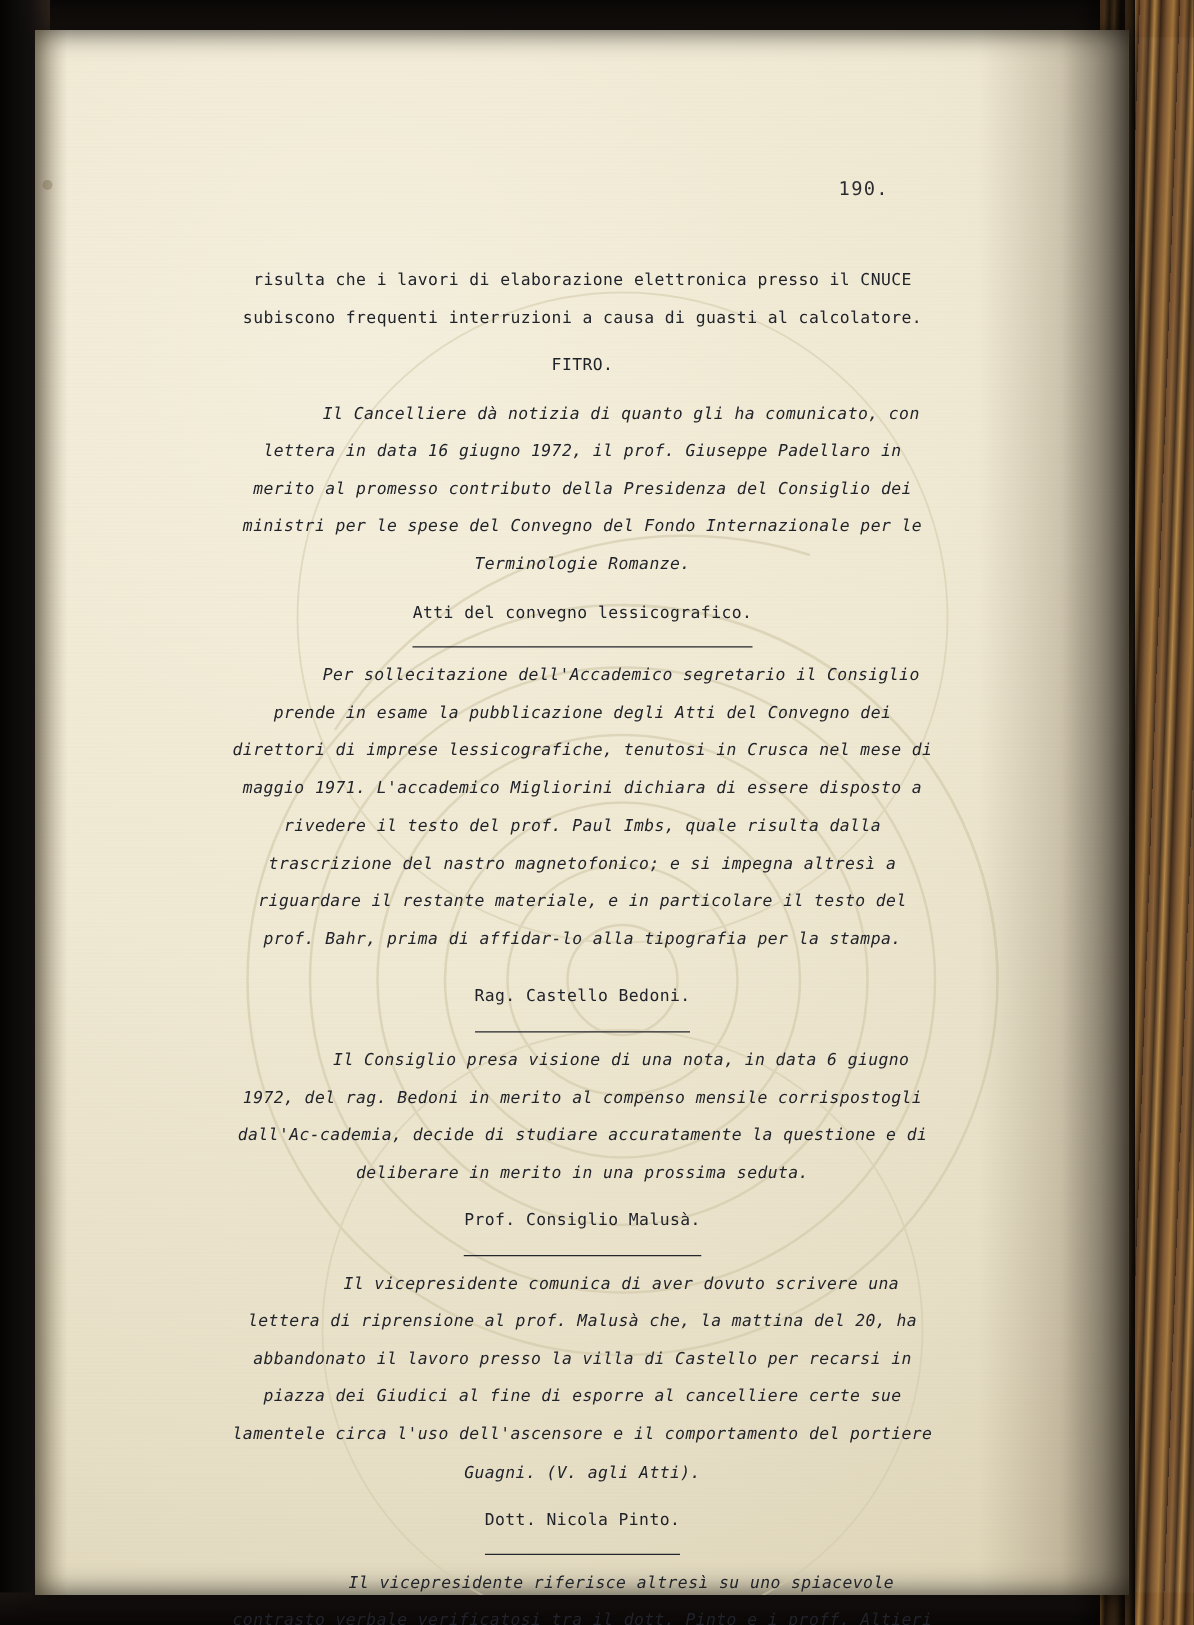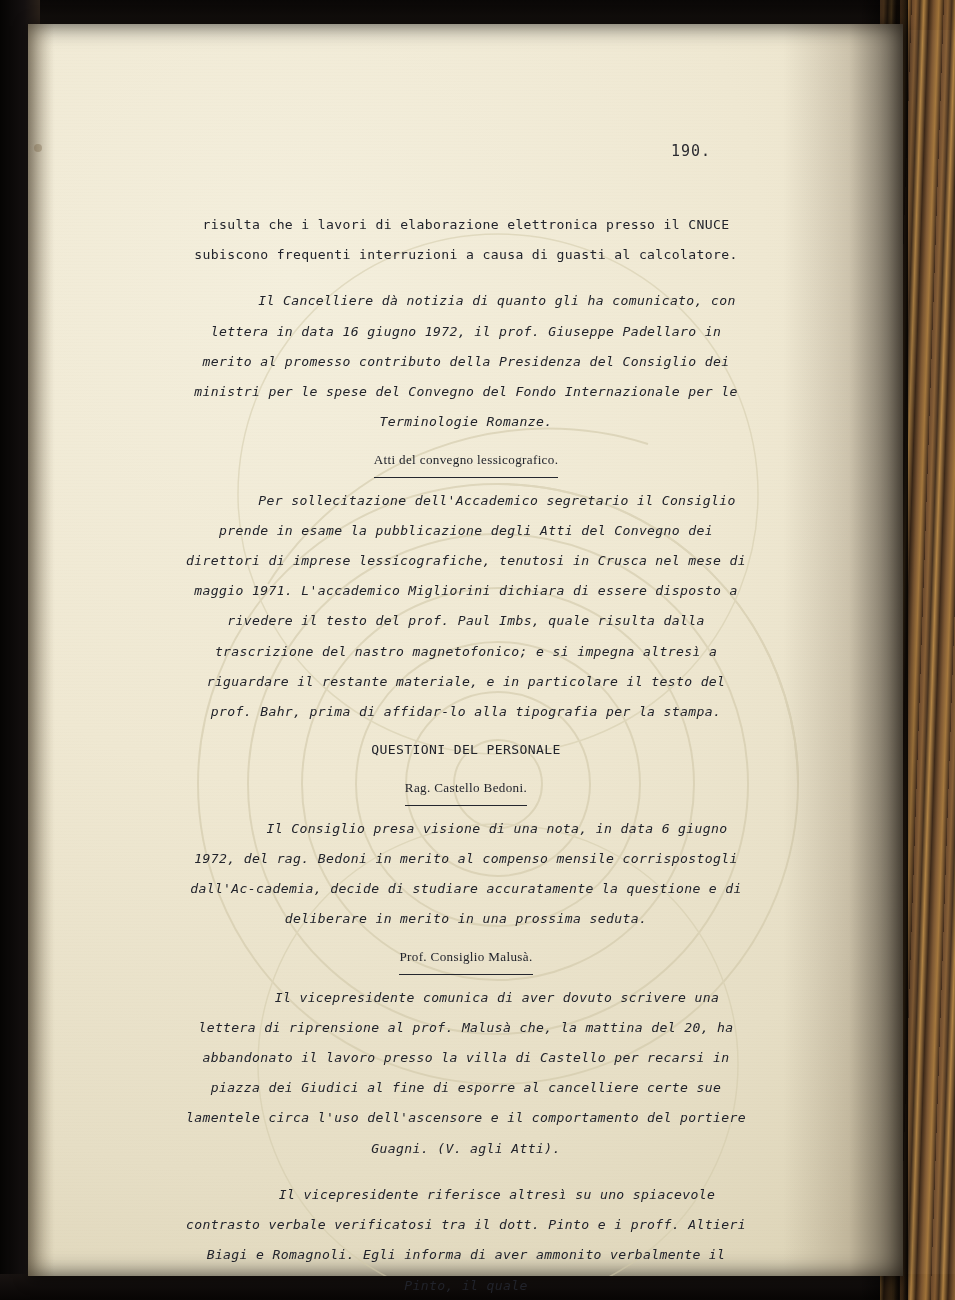--- a/index.html
+++ b/index.html
@@ -124,22 +124,21 @@
   }
   .body-text p {
     margin: 0 0 0 0;
     text-align: center;
   }
   .para-gap { height: 8px; }
   .indent-1 { text-indent: 62px; font-style: italic; }
   .underline-head {
     display: inline-block;
     border-bottom: 1px solid #24262e;
-    padding-bottom: 1px;
-    font-family: Liberation Serif, serif;
+    padding-bottom: 11px;
   }
 
   
   .grain {
     position: absolute;
     left: 0; top: 0;
     width: 875px; height: 1252px;
     pointer-events: none;
     opacity: 0.22;
     background-image:
@@ -190,46 +189,47 @@
 
     <div class="content">
 
       <div class="folio">190.</div>
 
       <div class="body-text">
 
         <p>risulta che i lavori di elaborazione elettronica presso il CNUCE subiscono frequenti interruzioni a causa di guasti al calcolatore.</p>
         <div class="para-gap"></div>
 
+        <p>FITRO.</p>
         <div class="para-gap"></div>
 
         <p class="indent-1">Il Cancelliere dà notizia di quanto gli ha comunicato, con lettera in data 16 giugno 1972, il prof. Giuseppe Padellaro in merito al promesso contributo della Presidenza del Consiglio dei ministri per le spese del Convegno del Fondo Internazionale per le Terminologie Romanze.</p>
         <div class="para-gap"></div>
 
         <p><span class="underline-head">Atti del convegno lessicografico.</span></p>
         <div class="para-gap"></div>
 
         <p class="indent-1">Per sollecitazione dell'Accademico segretario il Consiglio prende in esame la pubblicazione degli Atti del Convegno dei direttori di imprese lessicografiche, tenutosi in Crusca nel mese di maggio 1971. L'accademico Migliorini dichiara di essere disposto a rivedere il testo del prof. Paul Imbs, quale risulta dalla trascrizione del nastro magnetofonico; e si impegna altresì a riguardare il restante materiale, e in particolare il testo del prof. Bahr, prima di affidar-lo alla tipografia per la stampa.</p>
         <div class="para-gap"></div>
 
-        <p>QUESTIONI DEL PERSONALE</p>
         <div class="para-gap"></div>
 
         <p><span class="underline-head">Rag. Castello Bedoni.</span></p>
         <div class="para-gap"></div>
 
         <p class="indent-1">Il Consiglio presa visione di una nota, in data 6 giugno 1972, del rag. Bedoni in merito al compenso mensile corrispostogli dall'Ac-cademia, decide di studiare accuratamente la questione e di deliberare in merito in una prossima seduta.</p>
         <div class="para-gap"></div>
 
         <p><span class="underline-head">Prof. Consiglio Malusà.</span></p>
         <div class="para-gap"></div>
 
         <p class="indent-1">Il vicepresidente comunica di aver dovuto scrivere una lettera di riprensione al prof. Malusà che, la mattina del 20, ha abbandonato il lavoro presso la villa di Castello per recarsi in piazza dei Giudici al fine di esporre al cancelliere certe sue lamentele circa l'uso dell'ascensore e il comportamento del portiere Guagni. (V. agli Atti).</p>
         <div class="para-gap"></div>
 
+        <p><span class="underline-head">Dott. Nicola Pinto.</span></p>
         <div class="para-gap"></div>
 
         <p class="indent-1">Il vicepresidente riferisce altresì su uno spiacevole contrasto verbale verificatosi tra il dott. Pinto e i proff. Altieri Biagi e Romagnoli. Egli informa di aver ammonito verbalmente il Pinto, il quale</p>
 
       </div>
     </div>
 
     <div class="grain"></div>
     <div class="left-edge-shade"></div>
     <div class="gutter"></div>

